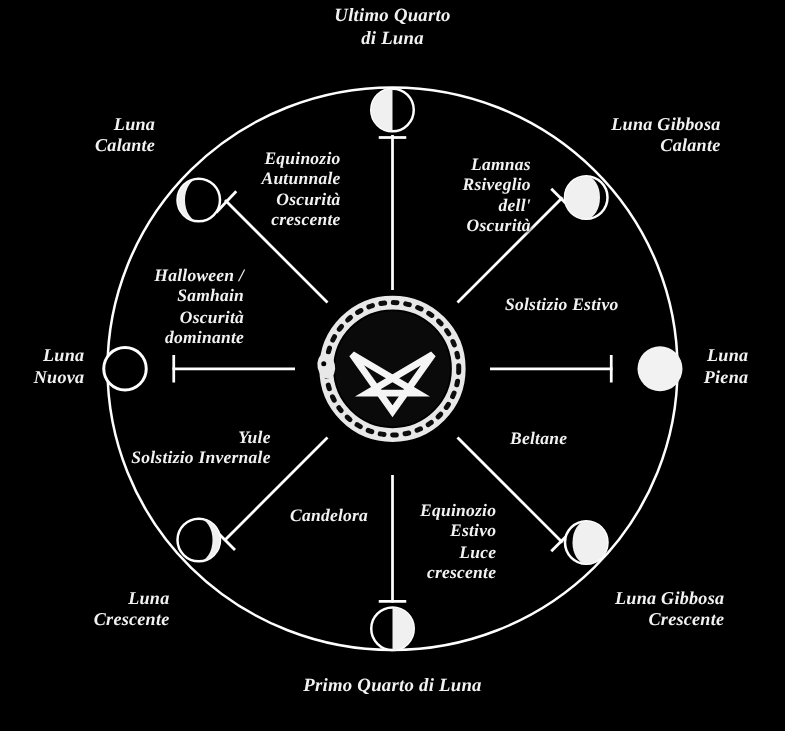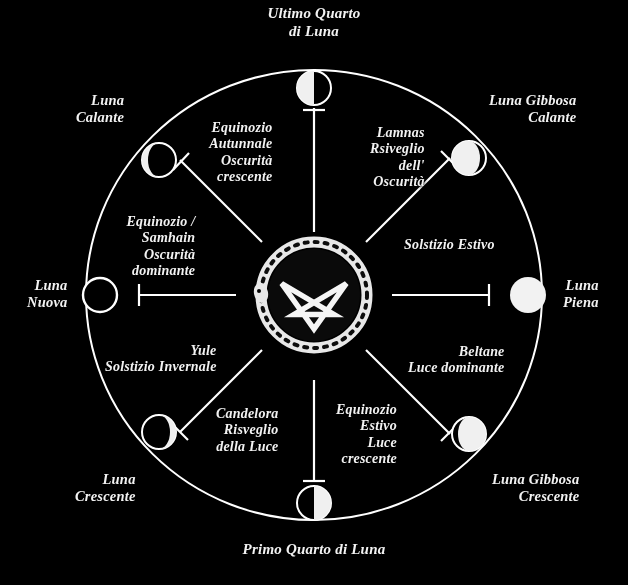--- a/index.html
+++ b/index.html
@@ -151,44 +151,41 @@
   </div>
 
   <div class="lbl l sabbat" style="left:356px;top:108px;">
     <span>Lamnas</span>
     <span class="sub">Rsiveglio
 dell'
 Oscurità</span>
   </div>
 
   <div class="lbl l sabbat" style="left:118px;top:197px;">
-    <span>Equinozio /
+    <span>Halloween /
 Samhain</span>
     <span class="sub">Oscurità
 dominante</span>
   </div>
 
   <div class="lbl l sabbat" style="left:404px;top:220px;font-style:italic;">
     <span>Solstizio Estivo</span>
   </div>
 
   <div class="lbl l sabbat" style="left:105px;top:326px;">
     <span>Yule
 Solstizio Invernale</span>
   </div>
 
   <div class="lbl l sabbat" style="left:408px;top:327px;">
     <span>Beltane</span>
-    <span style="display:block;">Luce dominante</span>
   </div>
 
-  <div class="lbl l sabbat" style="left:216px;top:389px;">
+  <div class="lbl l sabbat" style="left:232px;top:389px;">
     <span>Candelora</span>
-    <span style="display:block;">Risveglio
-della Luce</span>
   </div>
 
   <div class="lbl l sabbat" style="left:336px;top:385px;">
     <span>Equinozio
 Estivo</span>
     <span style="display:block;">Luce
 crescente</span>
   </div>
 
 </div>

